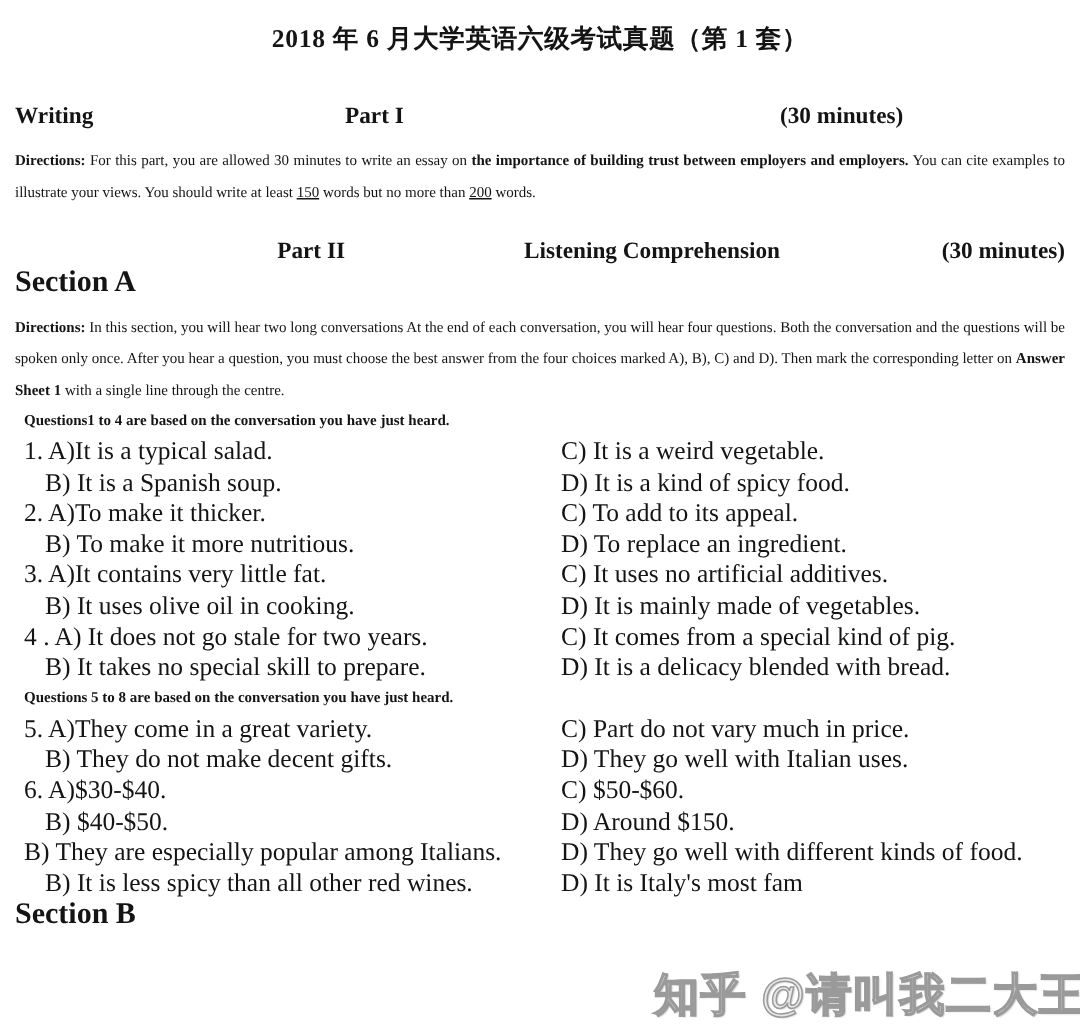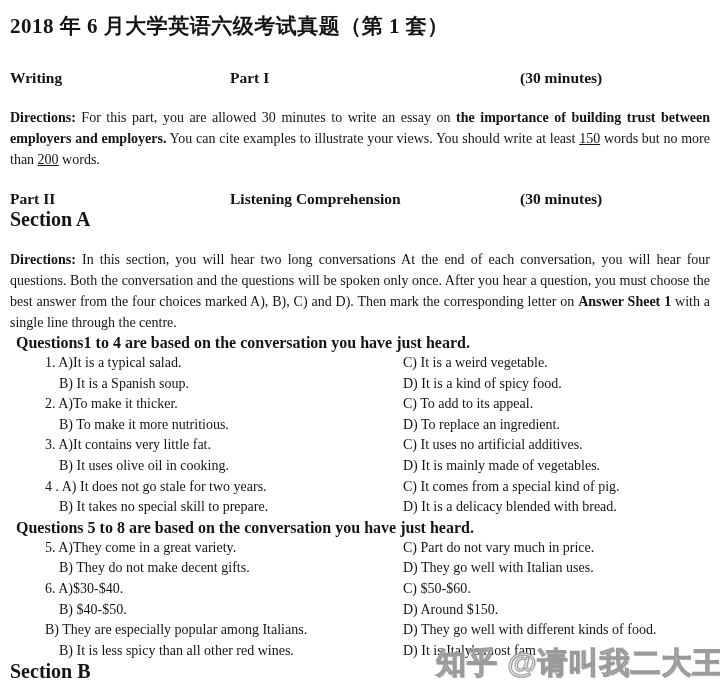--- a/index.html
+++ b/index.html
@@ -5,51 +5,50 @@
   html,body { margin:0; padding:0; }
   body {
     width:720px; height:686px;
     background:#ffffff; color:#141414;
     font-family:"Liberation Serif", serif;
     position:relative; overflow:hidden;
   }
   .page { padding:12px 10px 0 10px; }
 
   .title {
-    font-weight:bold;
-    font-size:21px; line-height:28px;
+    text-align:center; font-weight:bold;
+    font-size:17px; line-height:28px;
     letter-spacing:0.5px;
   }
 
   .part-header {
     display:grid; grid-template-columns:220px 290px 1fr;
     font-weight:bold; font-size:15.5px; line-height:21px;
   }
   .part1-header { margin-top:27px; }
-  .part2-header { margin-top:18px; }
+  .part2-header { margin-top:18px;text-align:right; }
 
   .directions {
-    font-size:14px; line-height:21px;
-    text-align:justify; margin-top:19px;
+    font-size:10px; line-height:21px;
+    text-align:justify; margin-top:9px;
   }
   .b { font-weight:bold; }
   .u { text-decoration:underline; }
 
   .section-label { font-weight:bold; font-size:20px; line-height:21px; }
 
   .q-heading {
-    font-weight:bold; font-size:16px; line-height:20px;
+    font-weight:bold; font-size:10px; line-height:20px;
     padding-left:6px;
   }
 
   .opt-list { }
   .opt-row {
-    display:flex; font-size:14px; line-height:20.6px;
+    display:flex; font-size:17px; line-height:20.6px;
     padding-left:6px;
-    margin-left:29px;
   }
   .opt-left { width:358px; box-sizing:border-box; }
   .opt-right { flex:1; }
   .opt-list div.opt-row:nth-of-type(even) .opt-left { padding-left:14px; }
 
   .watermark {
     position:absolute; left:436px; top:643px;
     font-family:"Liberation Sans", sans-serif;
     font-weight:bold; font-size:30px; letter-spacing:1px;
     color:#e9e9e9;

